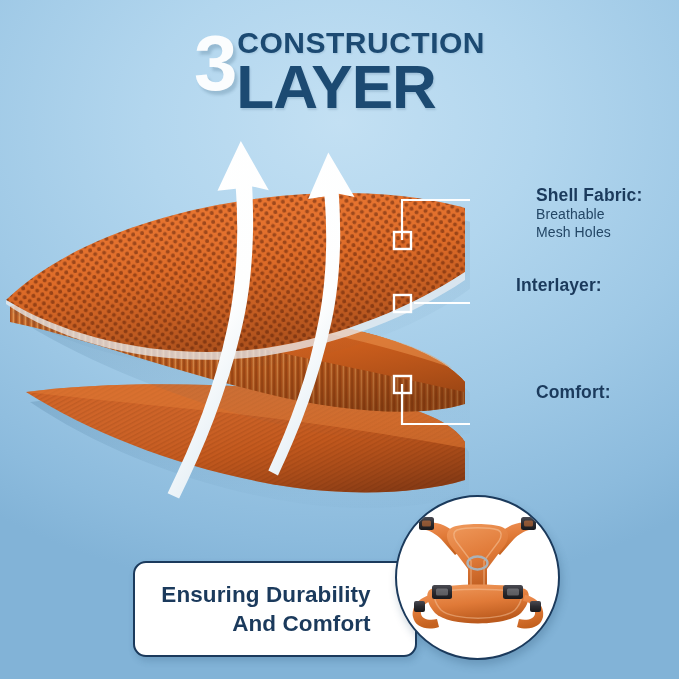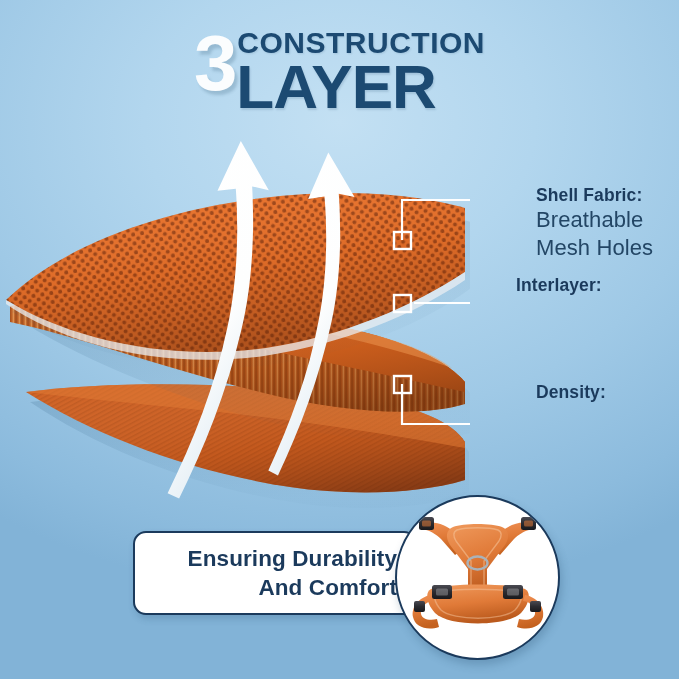--- a/index.html
+++ b/index.html
@@ -76,44 +76,45 @@
   .callout {
     position: absolute;
     color: #1b3a5c;
   }
   .callout-title {
     font-size: 17.5px;
     font-weight: 700;
     color: #1b3a5c;
     line-height: 1.26;
     letter-spacing: 0.1px;
+    text-align: right;
   }
   .callout-body {
-    font-size: 22px;
+    font-size: 14px;
     font-weight: 400;
     color: #234665;
     line-height: 1.26;
     letter-spacing: 0.1px;
   }
   #callout-1 { left: 536px; top: 184px; }
   #callout-2 { left: 516px; top: 274px; }
   #callout-3 { left: 536px; top: 381px; }
 
   
   #tagline-box {
     position: absolute;
-    left: 133px; top: 531px;
-    width: 284px; height: 84px;
+    left: 133px; top: 561px;
+    width: 284px; height: 96px;
     background: #ffffff;
     border: 2px solid #1b3a5c;
     border-radius: 13px;
     box-shadow: 2px 4px 7px rgba(30,70,105,0.20);
     display: flex;
     align-items: center;
-    justify-content: flex-end;
+    justify-content: center;
     box-sizing: border-box;
     padding-right: 18px;
   }
   #tagline-text {
     font-size: 22.5px;
     font-weight: 700;
     color: #1b3a5c;
     text-align: right;
     line-height: 1.3;
     letter-spacing: 0.1px;
@@ -262,21 +263,21 @@
     <div class="callout-title">Shell Fabric:</div>
     <div class="callout-body" style="white-space:pre-line">Breathable
 Mesh Holes</div>
   </div>
 
   <div class="callout" id="callout-2">
     <div class="callout-title">Interlayer:</div>
   </div>
 
   <div class="callout" id="callout-3">
-    <div class="callout-title">Density:</div>
+    <div class="callout-title">Comfort:</div>
   </div>
 
   <div id="tagline-box">
     <div id="tagline-text">Ensuring Durability
 And Comfort</div>
   </div>
 
   <div id="product-circle">
     <svg viewBox="0 0 161 161" width="161" height="161">
       <defs>

